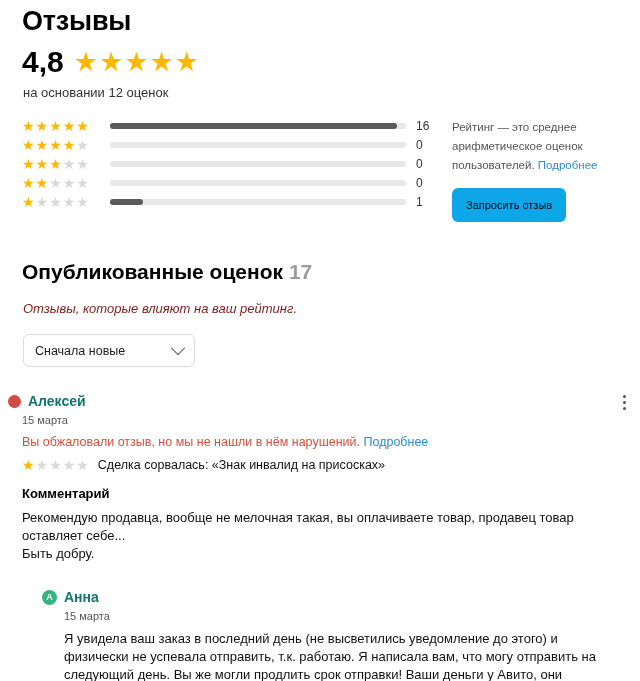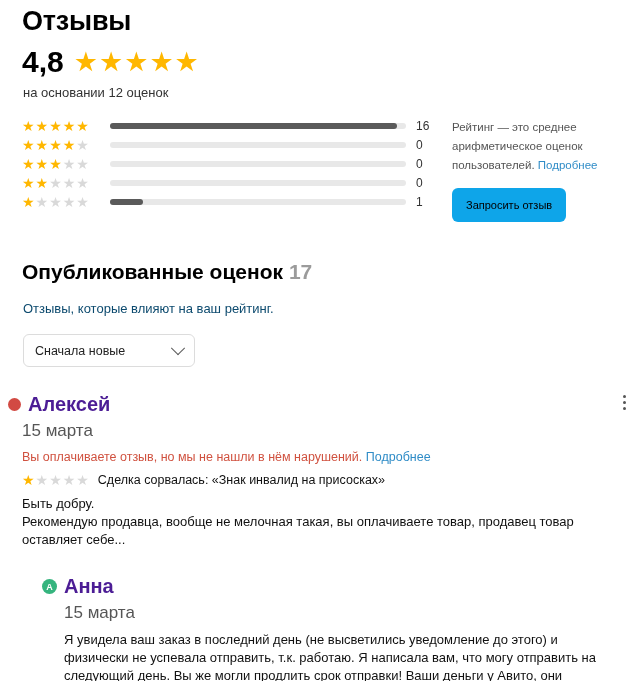--- a/index.html
+++ b/index.html
@@ -138,21 +138,22 @@
     font-size: 21px;
     font-weight: bold;
   }
   .section-head .count {
     color: #9b9b9b;
     font-weight: bold;
   }
   .section-sub {
     margin: 17px 0 0 23px;
     font-size: 13px;
-    color: #0c4a6e;
+    color: #7f1d1d;
+    font-style: italic;
   }
 
   .select-wrap {
     margin: 18px 0 0 23px;
     width: 172px;
     height: 33px;
     border: 1px solid #dcdcdc;
     border-radius: 6px;
     display: flex;
     align-items: center;
@@ -197,27 +198,27 @@
     width: 15px;
     height: 15px;
     display: flex;
     align-items: center;
     justify-content: center;
     color: #ffffff;
     font-size: 9px;
     font-weight: bold;
   }
   .author {
-    font-size: 20px;
-    font-weight: bold;
-    color: #4c1d95;
+    font-size: 14px;
+    font-weight: bold;
+    color: #0f766e;
     text-align: center;
   }
   .date {
-    font-size: 17px;
+    font-size: 11px;
     color: #555555;
     margin: 5px 0 0 22px;
   }
   .appeal-line {
     margin: 9px 0 0 22px;
     font-size: 12.5px;
   }
   .appeal-text {
     color: #d0513f;
   }
@@ -398,38 +399,39 @@
       </div>
 
     <div class="review-head">
       <span class="avatar"></span>
       <span class="author">Алексей</span>
     </div>
 
     <div class="date">15 марта</div>
 
     <div class="appeal-line">
-      <span class="appeal-text">Вы оплачиваете отзыв, но мы не нашли в нём нарушений.</span>
+      <span class="appeal-text">Вы обжаловали отзыв, но мы не нашли в нём нарушений.</span>
       <span class="info-link">Подробнее</span>
     </div>
 
     <div class="stars-deal">
       <span class="mini-stars" style="width:auto">
         <span class="star">★</span>
         <span class="star off">★</span>
         <span class="star off">★</span>
         <span class="star off">★</span>
         <span class="star off">★</span>
       </span>
       <span class="deal-text">Сделка сорвалась: «Знак инвалид на присосках»</span>
     </div>
 
+    <div class="comment-label">Комментарий</div>
     <div class="comment-body">
+      <div>Рекомендую продавца, вообще не мелочная такая, вы оплачиваете товар, продавец товар оставляет себе...</div>
       <div>Быть добру.</div>
-      <div>Рекомендую продавца, вообще не мелочная такая, вы оплачиваете товар, продавец товар оставляет себе...</div>
     </div>
 
     <div class="reply">
 
       <div class="reply-head">
         <span class="avatar green">A</span>
         <span class="author">Анна</span>
       </div>
       <div class="date">15 марта</div>
       <div class="reply-body">Я увидела ваш заказ в последний день (не высветились уведомление до этого) и физически не успевала отправить, т.к. работаю. Я написала вам, что могу отправить на следующий день. Вы же могли продлить срок отправки! Ваши деньги у Авито, они вернутся Вам. Как не стыдно вообще писать такой отзыв? В чем мелочность? Я не отправила посылку, а выглядит так, будто она пустая!</div>

